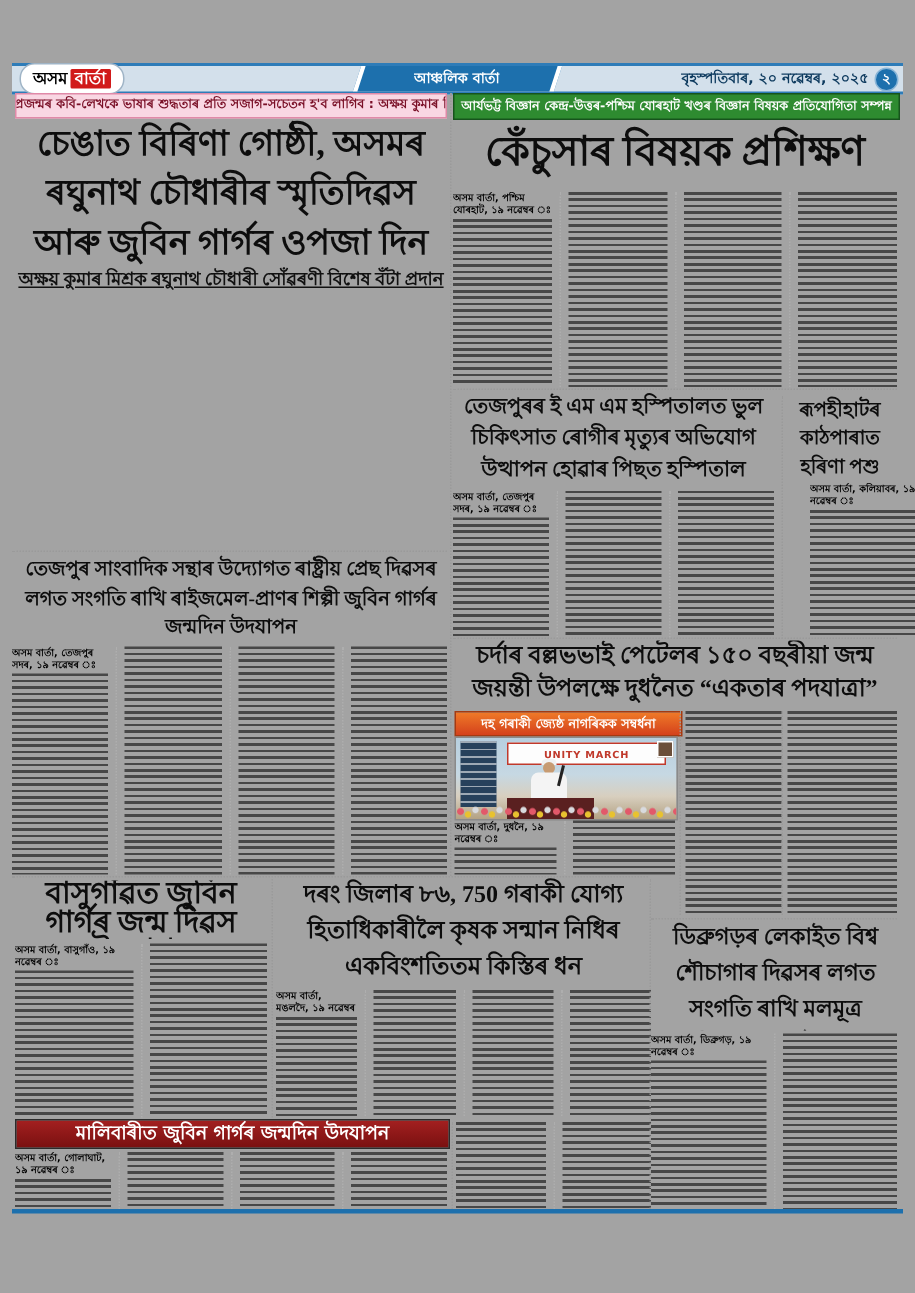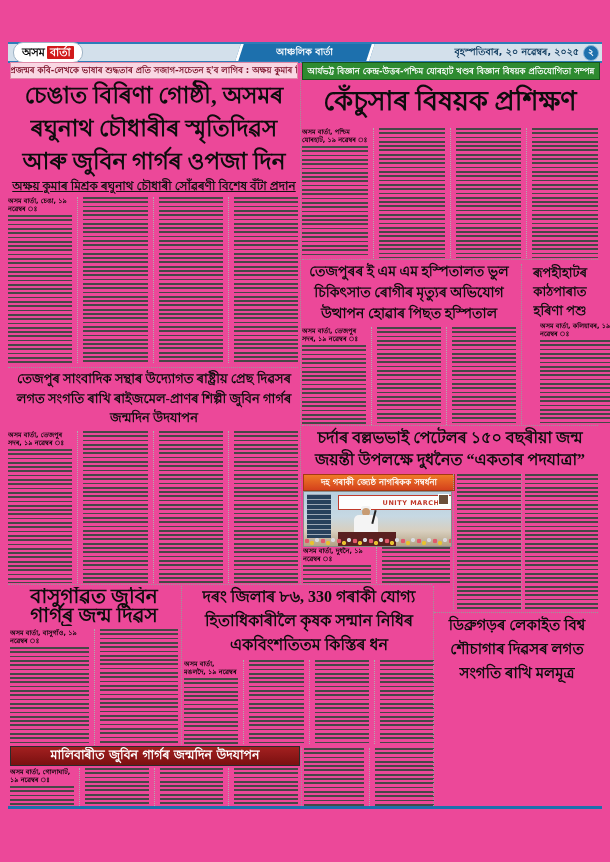--- a/index.html
+++ b/index.html
@@ -1,17 +1,17 @@
 <!DOCTYPE html>
 <html><head>
 <meta charset="utf-8">
 <style>
   html,body{margin:0;padding:0;background:#e8e8e8;}
   .page{
-    position:relative;width:610px;height:862px;background:#ec4899;
+    position:relative;width:610px;height:862px;background:#a3a3a3;
     font-family:"DejaVu Sans",sans-serif;color:#111;overflow:hidden;
     margin:0 auto;
   }
   
   .header{
     position:absolute;left:8px;top:42px;width:594px;height:17px;
     background:#d3e0eb;border-top:2px solid #2e7cb8;border-bottom:2px solid #2e7cb8;
     display:flex;align-items:center;
   }
   .logo{
@@ -81,21 +81,21 @@
     position:absolute;left:303px;top:491px;width:147px;height:54px;
     background:linear-gradient(180deg,#b7cfdf 0%,#c6d8e3 45%,#d8cfbf 72%,#b3a284 100%);
     border:1px solid #8a8a8a;overflow:hidden;
   }
   .ph-standee{
     position:absolute;left:3px;top:2px;width:24px;height:44px;background:#27415c;
     background-image:repeating-linear-gradient(to bottom,rgba(255,255,255,.55) 0 1px,transparent 1px 5px);
   }
   .ph-banner{
     position:absolute;left:34px;top:3px;width:104px;height:13px;background:#fdfdfd;
-    border:1px solid #c0392b;display:flex;align-items:center;justify-content:center;padding-left:20px;
+    border:1px solid #c0392b;display:flex;align-items:center;justify-content:center;
   }
   .ph-banner span{color:#c0392b;font-weight:bold;font-size:6.5px;letter-spacing:.5px;white-space:nowrap;}
   .ph-portrait{position:absolute;right:2px;top:2px;width:9px;height:9px;background:#6b4f3a;border:1px solid #fff;}
   .ph-head{position:absolute;left:58px;top:16px;width:8px;height:8px;border-radius:50%;background:#c79b72;}
   .ph-cap{position:absolute;left:57px;top:14px;width:10px;height:4px;border-radius:3px 3px 0 0;background:#f2f2f2;}
   .ph-bodyshape{position:absolute;left:50px;top:23px;width:24px;height:17px;border-radius:5px 5px 0 0;background:#f4f4f4;}
   .ph-mic{position:absolute;left:69px;top:18px;width:1.5px;height:14px;background:#222;transform:rotate(14deg);}
   .ph-podium{position:absolute;left:34px;bottom:0;width:58px;height:14px;background:#5a2020;}
   .ph-flowers{
     position:absolute;left:0;bottom:0;width:100%;height:9px;
@@ -121,35 +121,20 @@
     </div>
     <div class="dateline">
       <span class="date-text">বৃহস্পতিবাৰ, ২০ নৱেম্বৰ, ২০২৫</span>
       <span class="pagenum">২</span>
     </div>
   </div>
 
   <div class="abs kicker pink" style="left:10px;top:62px;width:286px;height:15px;">নৱপ্ৰজন্মৰ কবি-লেখকে ভাষাৰ শুদ্ধতাৰ প্ৰতি সজাগ-সচেতন হ'ব লাগিব : অক্ষয় কুমাৰ মিশ্ৰ</div>
   <div class="abs headline" style="left:8px;top:79px;width:292px;height:98px;font-size:23px;line-height:33px;">চেঙাত বিৰিণা গোষ্ঠী, অসমৰ ৰঘুনাথ চৌধাৰীৰ স্মৃতিদিৱস আৰু জুবিন গাৰ্গৰ ওপজা দিন পালন</div>
   <div class="abs subhead" style="left:8px;top:178px;width:292px;height:17px;font-size:12px;line-height:16px;text-decoration:underline;">অক্ষয় কুমাৰ মিশ্ৰক ৰঘুনাথ চৌধাৰী সোঁৱৰণী বিশেষ বঁটা প্ৰদান</div>
-  <div class="abs body" style="left:8px;top:197px;width:290px;height:166px;">
-    <div class="col">
-      <div class="byline">অসম বাৰ্তা, চেঙা, ১৯ নৱেম্বৰ ঃ</div>
-      <div class="greek"></div>
-    </div>
-    <div class="col">
-        <div class="greek"></div>
-      </div>
-    <div class="col">
-        <div class="greek"></div>
-      </div>
-    <div class="col">
-        <div class="greek"></div>
-      </div>
-  </div>
 
   <div class="hrule" style="left:8px;top:367px;width:290px;"></div>
   <div class="abs headline" style="left:8px;top:369px;width:292px;height:59px;font-size:13px;line-height:19.5px;">তেজপুৰ সাংবাদিক সন্থাৰ উদ্যোগত ৰাষ্ট্ৰীয় প্ৰেছ দিৱসৰ লগত সংগতি ৰাখি ৰাইজমেল-প্ৰাণৰ শিল্পী জুবিন গাৰ্গৰ জন্মদিন উদযাপন</div>
   <div class="abs body" style="left:8px;top:431px;width:290px;height:152px;">
     <div class="col">
       <div class="byline">অসম বাৰ্তা, তেজপুৰ সদৰ, ১৯ নৱেম্বৰ ঃ</div>
       <div class="greek"></div>
     </div>
     <div class="col">
         <div class="greek"></div>
@@ -184,21 +169,21 @@
         <div class="greek"></div>
       </div>
     <div class="col">
         <div class="greek"></div>
       </div>
     <div class="col">
         <div class="greek"></div>
       </div>
   </div>
 
-  <div class="abs headline" style="left:184px;top:585px;width:250px;height:73px;font-size:16px;line-height:24px;">দৰং জিলাৰ ৮৬, 330 গৰাকী যোগ্য হিতাধিকাৰীলৈ কৃষক সন্মান নিধিৰ একবিংশতিতম কিস্তিৰ ধন</div>
+  <div class="abs headline" style="left:184px;top:585px;width:250px;height:73px;font-size:16px;line-height:24px;">দৰং জিলাৰ ৮৬, 750 গৰাকী যোগ্য হিতাধিকাৰীলৈ কৃষক সন্মান নিধিৰ একবিংশতিতম কিস্তিৰ ধন</div>
   <div class="abs body" style="left:184px;top:660px;width:250px;height:84px;">
     <div class="col">
       <div class="byline">অসম বাৰ্তা, মঙলদৈ, ১৯ নৱেম্বৰ ঃ</div>
       <div class="greek"></div>
     </div>
     <div class="col">
         <div class="greek"></div>
       </div>
     <div class="col">
         <div class="greek"></div>
@@ -290,20 +275,29 @@
       </div>
   </div>
   <div class="abs body" style="left:525px;top:474px;width:73px;height:136px;">
     <div class="col">
         <div class="greek"></div>
       </div>
   </div>
 
   <div class="hrule" style="left:434px;top:612px;width:164px;"></div>
   <div class="abs headline" style="left:434px;top:613px;width:166px;height:74px;font-size:15px;line-height:24px;">ডিব্ৰুগড়ৰ লেকাইত বিশ্ব শৌচাগাৰ দিৱসৰ লগত সংগতি ৰাখি মলমূত্ৰ পৰিশোধন প্লাণ্টৰ শুভ উদ্বোধন</div>
+  <div class="abs body" style="left:434px;top:689px;width:164px;height:117px;">
+    <div class="col">
+      <div class="byline">অসম বাৰ্তা, ডিব্ৰুগড়, ১৯ নৱেম্বৰ ঃ</div>
+      <div class="greek"></div>
+    </div>
+    <div class="col">
+        <div class="greek"></div>
+      </div>
+  </div>
 
   <div class="vrule" style="left:300px;top:62px;height:522px;"></div>
   <div class="vrule" style="left:181px;top:586px;height:159px;"></div>
   <div class="vrule" style="left:433px;top:586px;height:220px;"></div>
   <div class="vrule" style="left:453px;top:474px;height:136px;"></div>
   <div class="vrule" style="left:521px;top:264px;height:162px;"></div>
   <div class="vrule" style="left:521px;top:474px;height:136px;"></div>
   <div class="vrule" style="left:301px;top:748px;height:58px;"></div>
 
   <div class="bottom-rule"></div>

